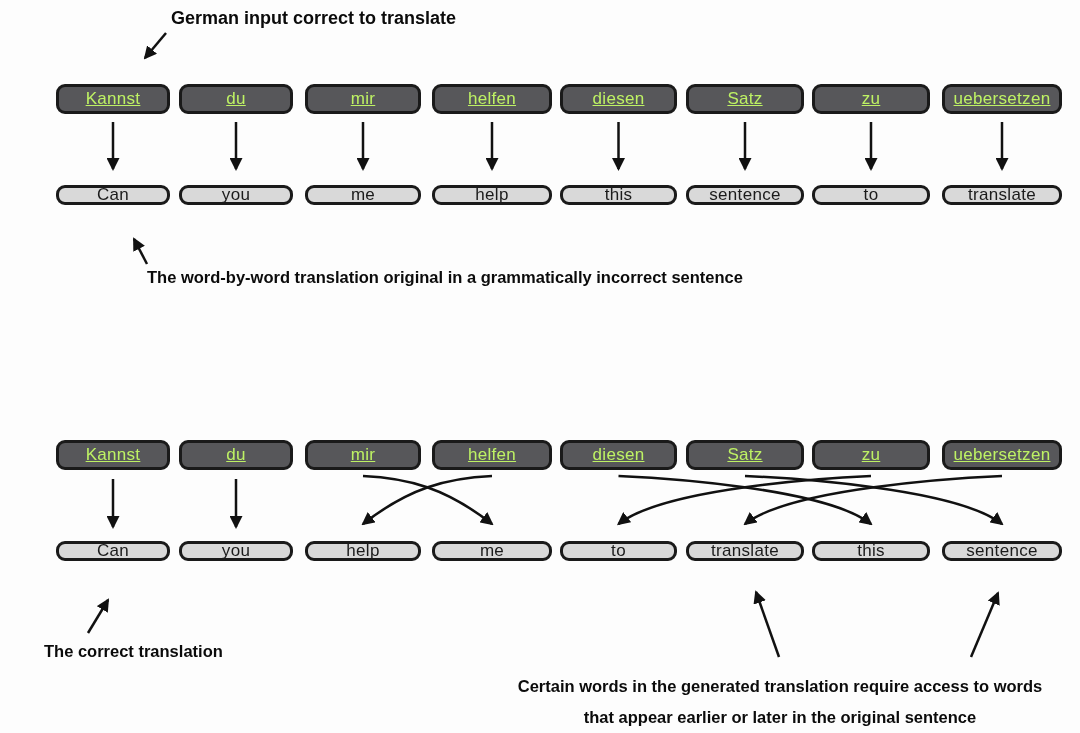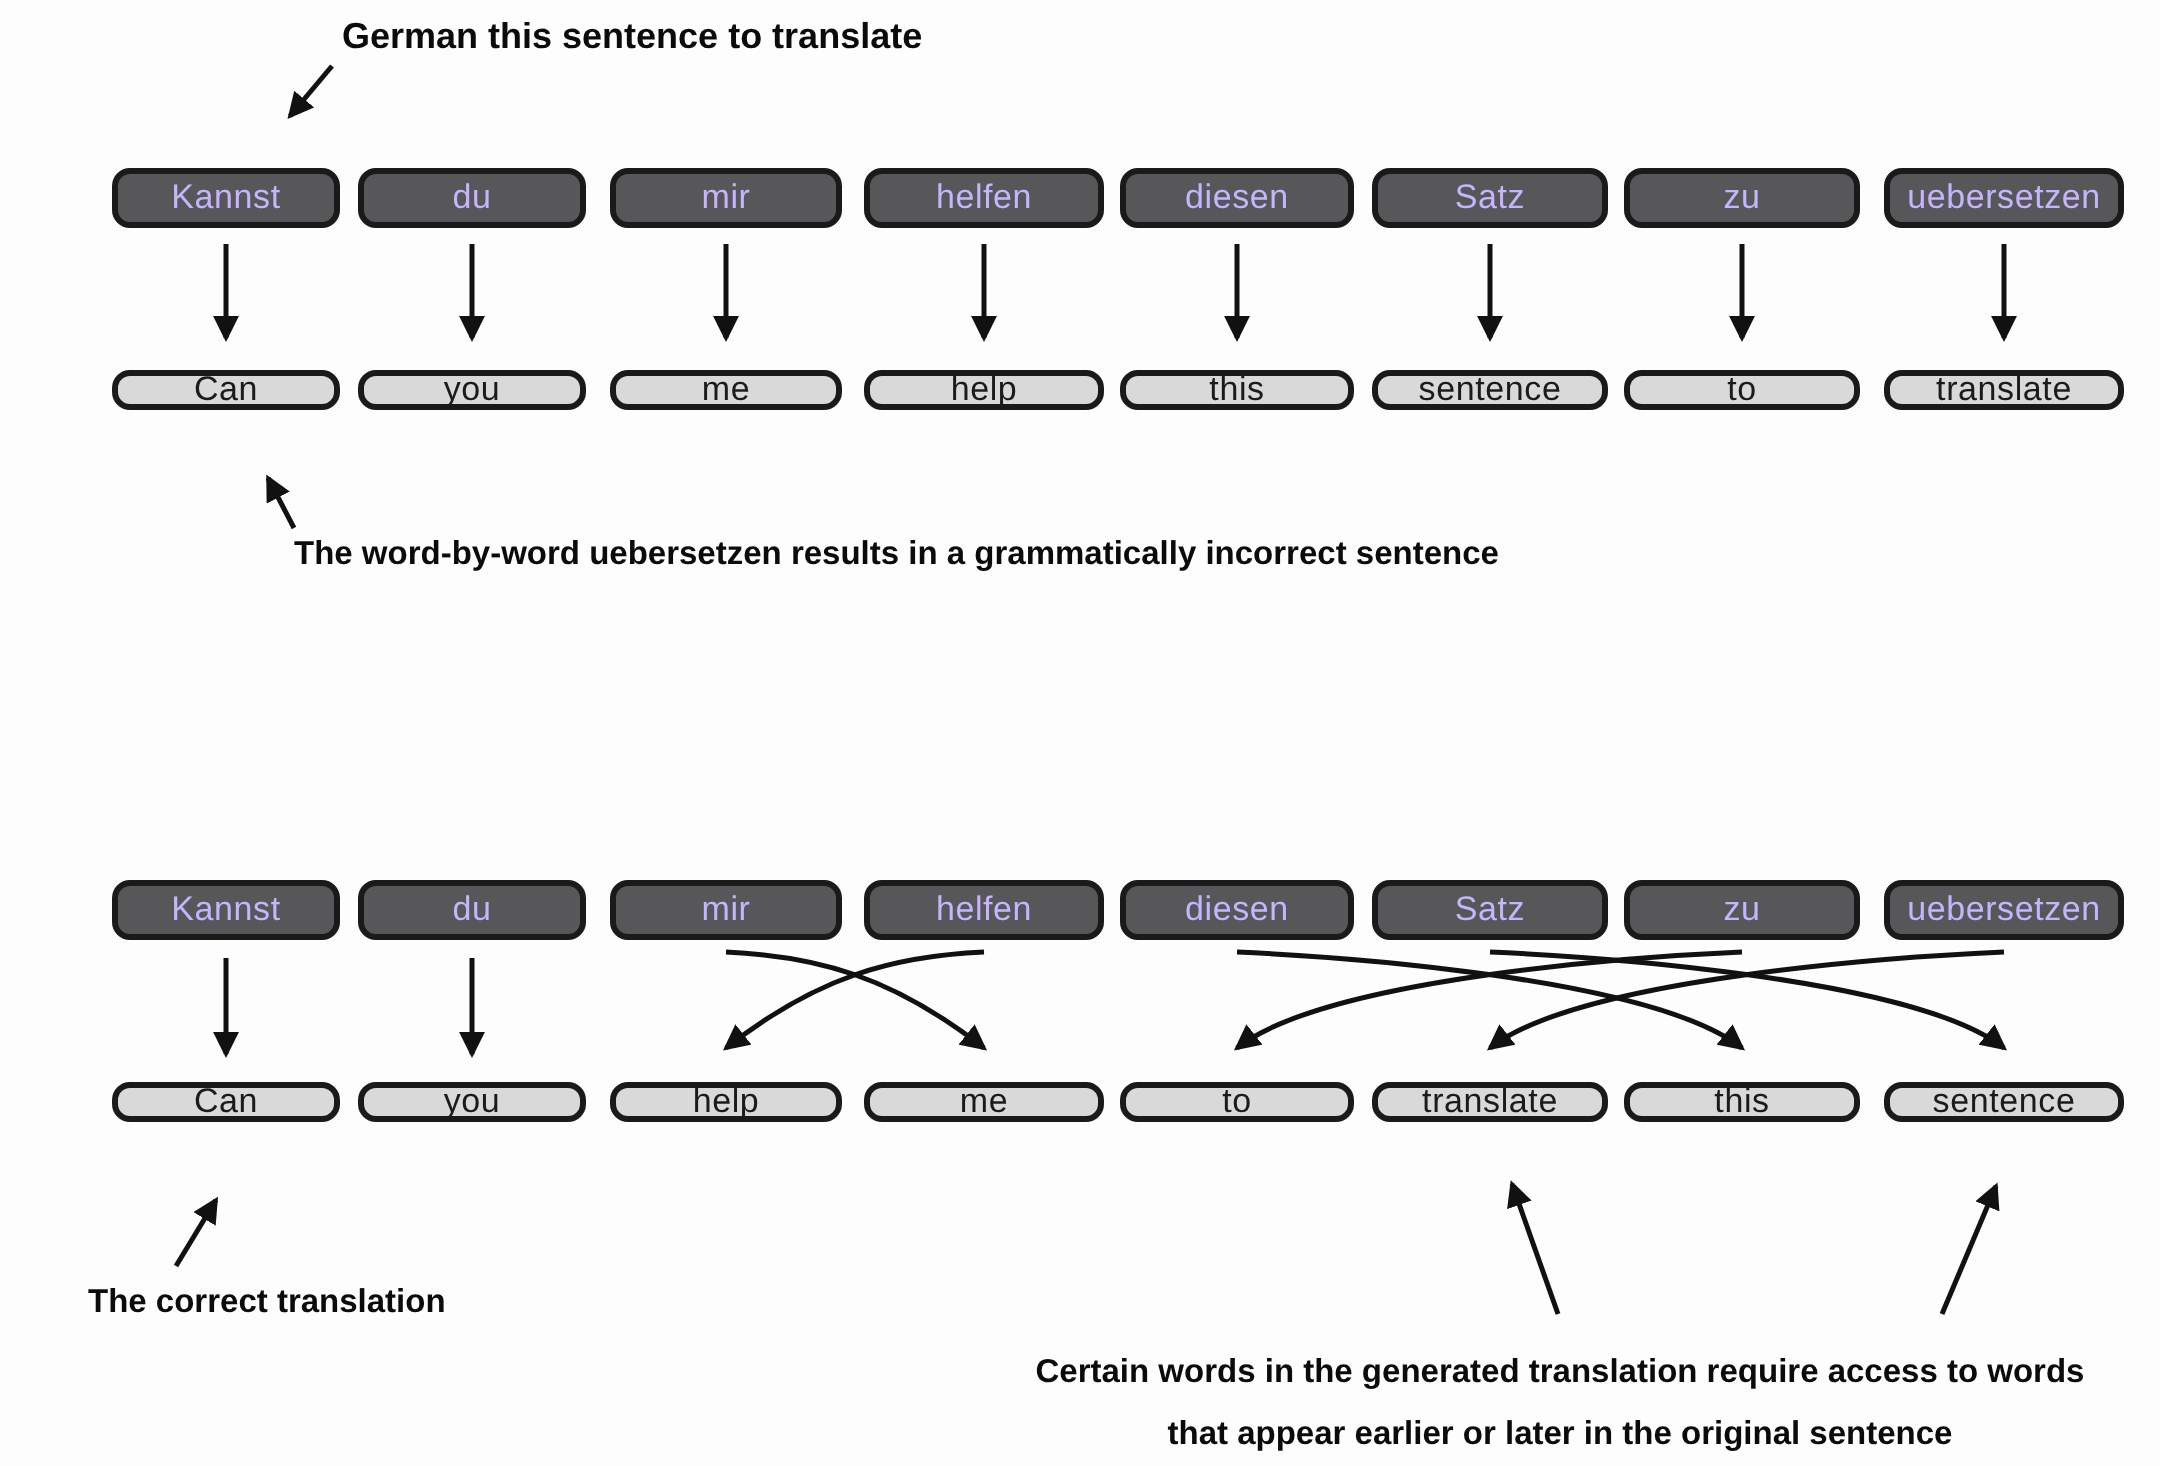--- a/index.html
+++ b/index.html
@@ -7,21 +7,21 @@
     position:relative;width:1080px;height:733px;background:#fdfdfd;
     font-family:"Liberation Sans",sans-serif;overflow:hidden;
   }
   .row{position:absolute;left:0;top:0;}
   .wbox{
     position:absolute;box-sizing:border-box;height:30px;
     border:3px solid var(--box-border);border-radius:9px;
     display:flex;align-items:center;justify-content:center;
     font-size:17px;letter-spacing:.3px;white-space:nowrap;
   }
-  .wbox.g{background:var(--gbox);color:#c4b5fd;}
+  .wbox.g{background:var(--gbox);color:#bef264;text-decoration:underline;}
   .wbox.e{background:var(--ebox);color:#1b1b1b;height:20px;}
   .note{
     position:absolute;font-weight:bold;color:#0b0b0b;
     white-space:nowrap;font-size:17px;
   }
   .note.small{font-size:16.5px;}
   .note.center{white-space:normal;text-align:center;line-height:31px;}
   #arrow-layer{position:absolute;left:0;top:0;pointer-events:none;}
   #arrow-layer path{fill:none;stroke:var(--arrow);stroke-width:2.5;}
   #arrow-layer marker path{fill:var(--arrow);stroke:none;}
@@ -55,21 +55,21 @@
         <path d="M 871 476 C 826 478, 664.5 488, 618.5 524" marker-end="url(#ah)"></path>
         <path d="M 1002 476 C 957 478, 791 488, 745 524" marker-end="url(#ah)"></path>
       </g>
     <path d="M 166 33 L 145 58" marker-end="url(#ah)"></path>
     <path d="M 147 264 L 134 239" marker-end="url(#ah)"></path>
     <path d="M 88 633 L 108 600" marker-end="url(#ah)"></path>
     <path d="M 779 657 L 756 592" marker-end="url(#ah)"></path>
     <path d="M 971 657 L 998 593" marker-end="url(#ah)"></path>
   </svg>
 
-  <div class="note" style="left:171px;top:8px;font-size:18px;">German this sentence to translate</div>
+  <div class="note" style="left:171px;top:8px;font-size:18px;">German input correct to translate</div>
 
   <div class="row" id="grow0">
       <div class="wbox g" style="left: 56px; top: 84px; width: 114px;">Kannst</div>
       <div class="wbox g" style="left: 179px; top: 84px; width: 114px;">du</div>
       <div class="wbox g" style="left: 305px; top: 84px; width: 116px;">mir</div>
       <div class="wbox g" style="left: 432px; top: 84px; width: 120px;">helfen</div>
       <div class="wbox g" style="left: 560px; top: 84px; width: 117px;">diesen</div>
       <div class="wbox g" style="left: 686px; top: 84px; width: 118px;">Satz</div>
       <div class="wbox g" style="left: 812px; top: 84px; width: 118px;">zu</div>
       <div class="wbox g" style="left: 942px; top: 84px; width: 120px;">uebersetzen</div>
@@ -78,21 +78,21 @@
       <div class="wbox e" style="left: 56px; top: 185px; width: 114px;">Can</div>
       <div class="wbox e" style="left: 179px; top: 185px; width: 114px;">you</div>
       <div class="wbox e" style="left: 305px; top: 185px; width: 116px;">me</div>
       <div class="wbox e" style="left: 432px; top: 185px; width: 120px;">help</div>
       <div class="wbox e" style="left: 560px; top: 185px; width: 117px;">this</div>
       <div class="wbox e" style="left: 686px; top: 185px; width: 118px;">sentence</div>
       <div class="wbox e" style="left: 812px; top: 185px; width: 118px;">to</div>
       <div class="wbox e" style="left: 942px; top: 185px; width: 120px;">translate</div>
     </div>
 
-  <div class="note small" style="left:147px;top:268px;">The word-by-word uebersetzen results in a grammatically incorrect sentence</div>
+  <div class="note small" style="left:147px;top:268px;">The word-by-word translation original in a grammatically incorrect sentence</div>
 
   <div class="row" id="grow1">
       <div class="wbox g" style="left: 56px; top: 440px; width: 114px;">Kannst</div>
       <div class="wbox g" style="left: 179px; top: 440px; width: 114px;">du</div>
       <div class="wbox g" style="left: 305px; top: 440px; width: 116px;">mir</div>
       <div class="wbox g" style="left: 432px; top: 440px; width: 120px;">helfen</div>
       <div class="wbox g" style="left: 560px; top: 440px; width: 117px;">diesen</div>
       <div class="wbox g" style="left: 686px; top: 440px; width: 118px;">Satz</div>
       <div class="wbox g" style="left: 812px; top: 440px; width: 118px;">zu</div>
       <div class="wbox g" style="left: 942px; top: 440px; width: 120px;">uebersetzen</div>

